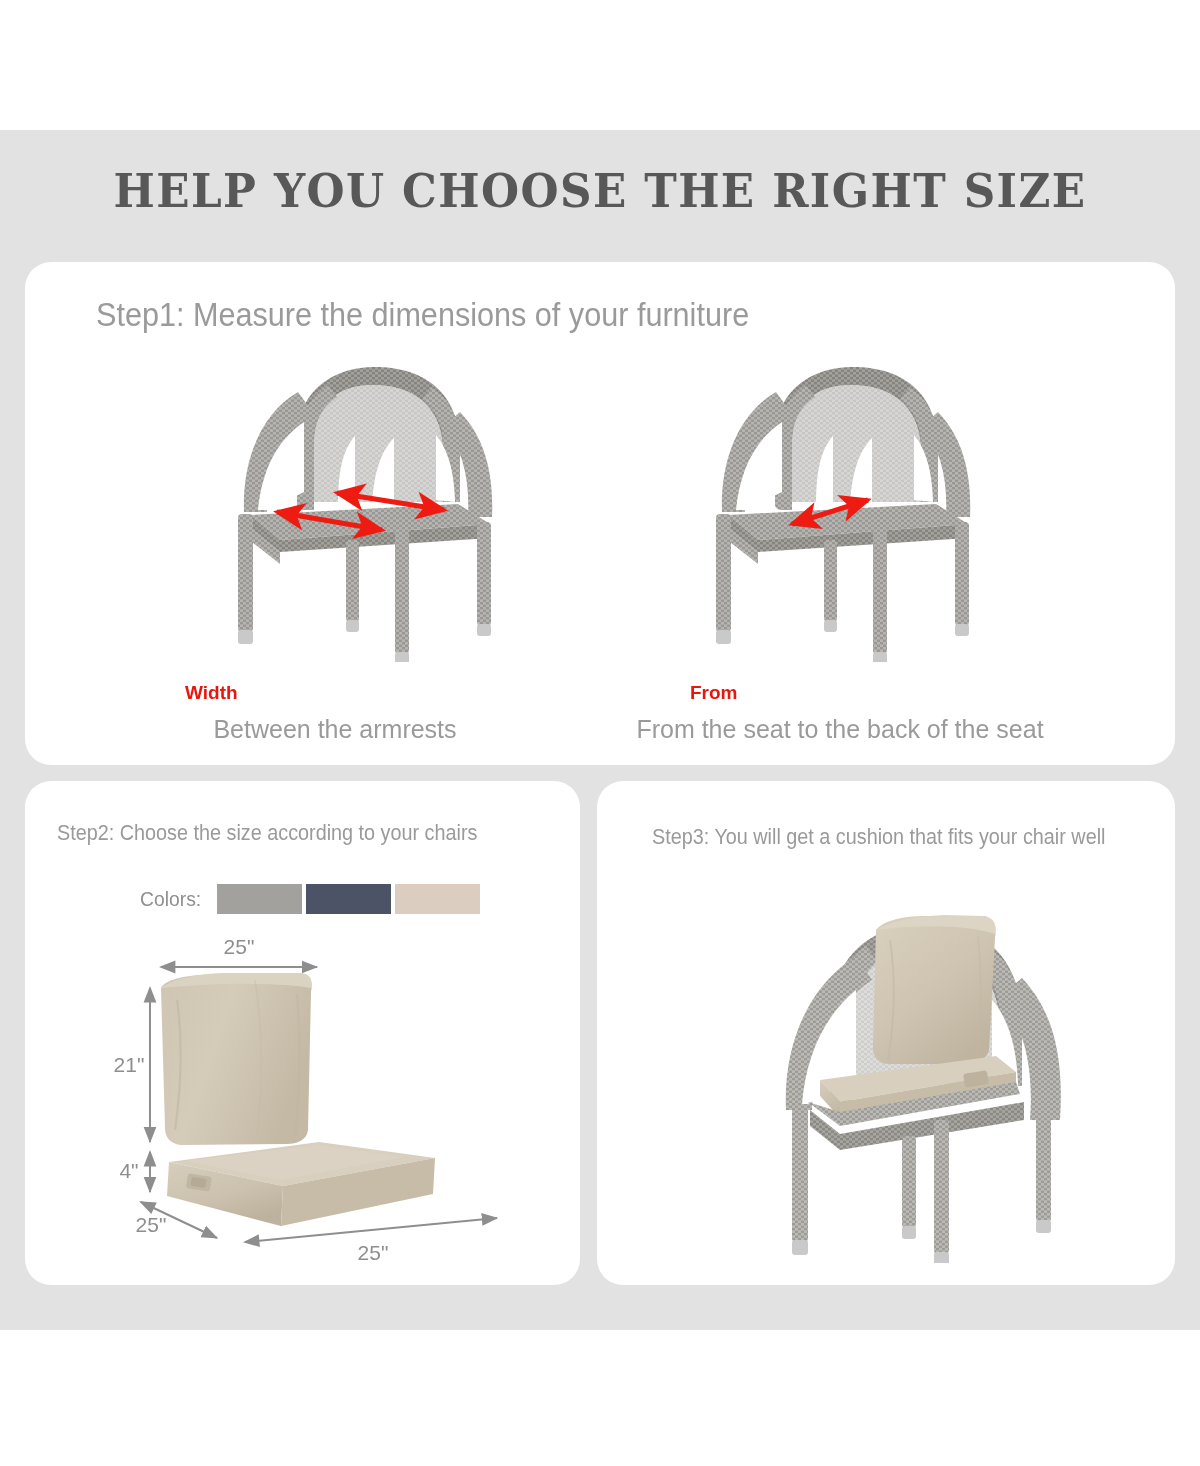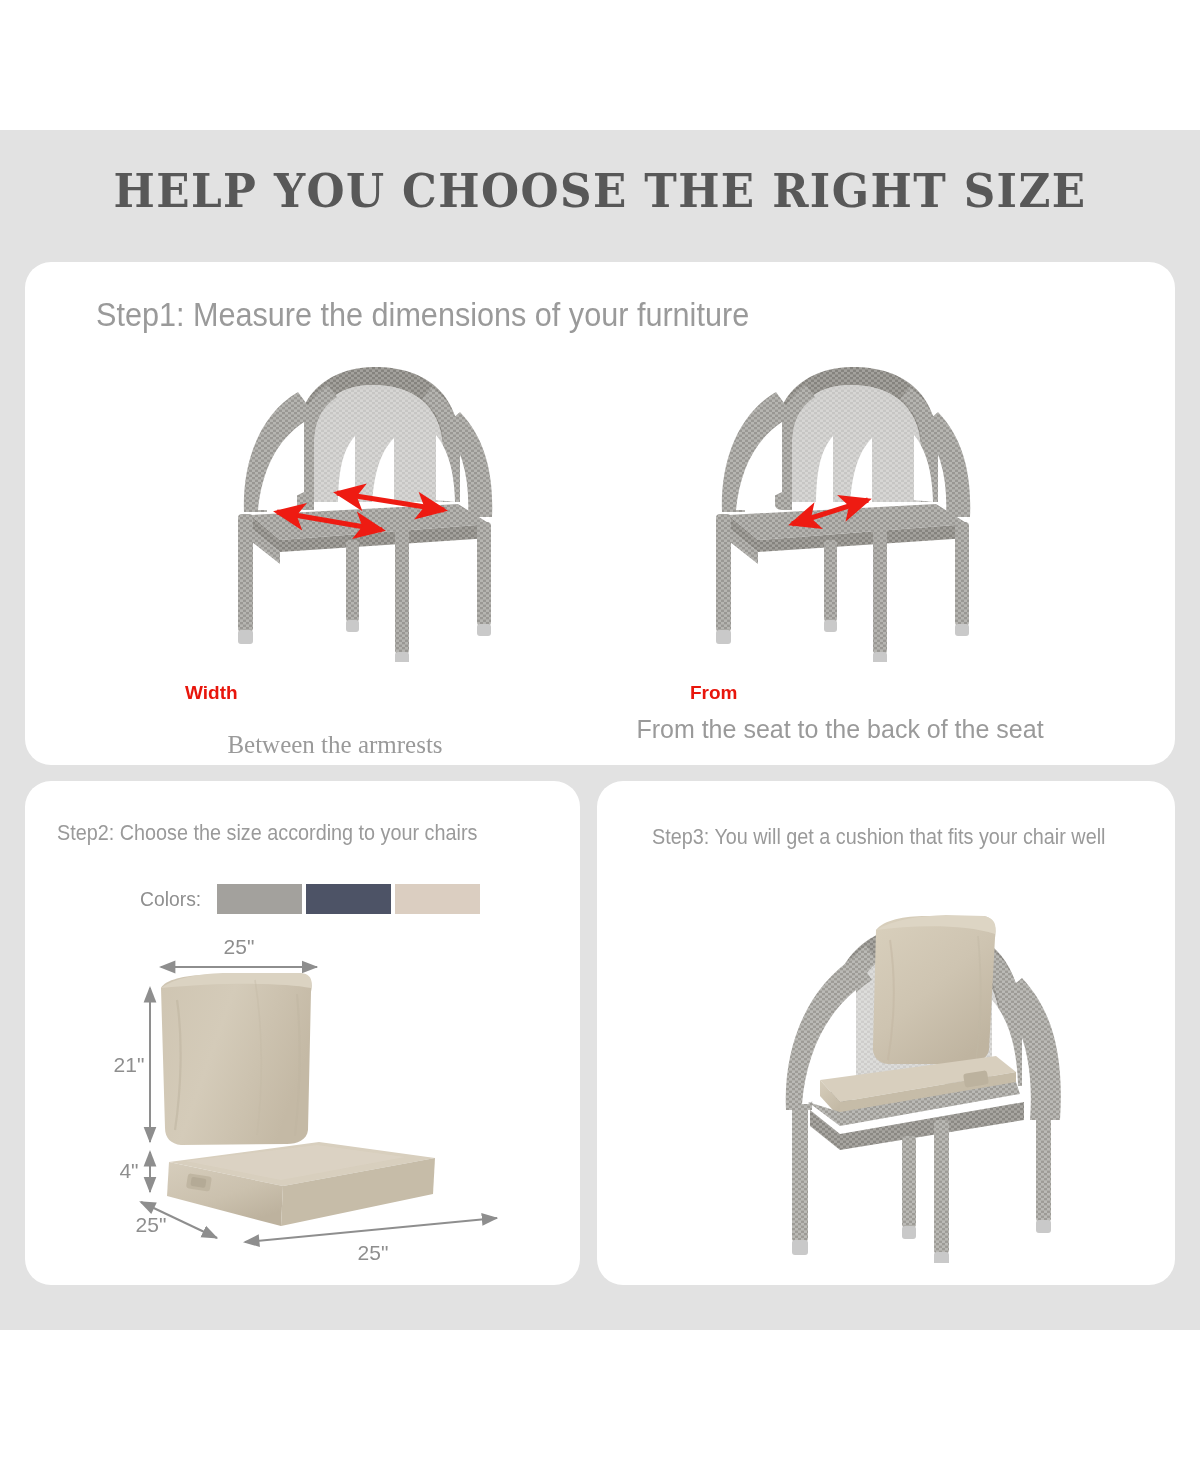--- a/index.html
+++ b/index.html
@@ -101,21 +101,21 @@
   }
   .caption-sub {
     position: absolute;
     text-align: center;
     font-size: 25px;
     color: #9a9a9a;
     white-space: nowrap;
   }
 
   #width-title  { left: 185px; top: 682px; width: 300px; }
-  #width-sub    { left: 120px; top: 731px; width: 430px; font-family: Liberation Serif, serif; }
+  #width-sub    { left: 120px; top: 715px; width: 430px; }
   #depth-title  { left: 690px; top: 682px; width: 300px; }
   #depth-sub    { left: 560px; top: 715px; width: 560px; }
 
   
   #colors-row {
     position: absolute;
     left: 140px;
     top: 884px;
     display: flex;
     align-items: center;

